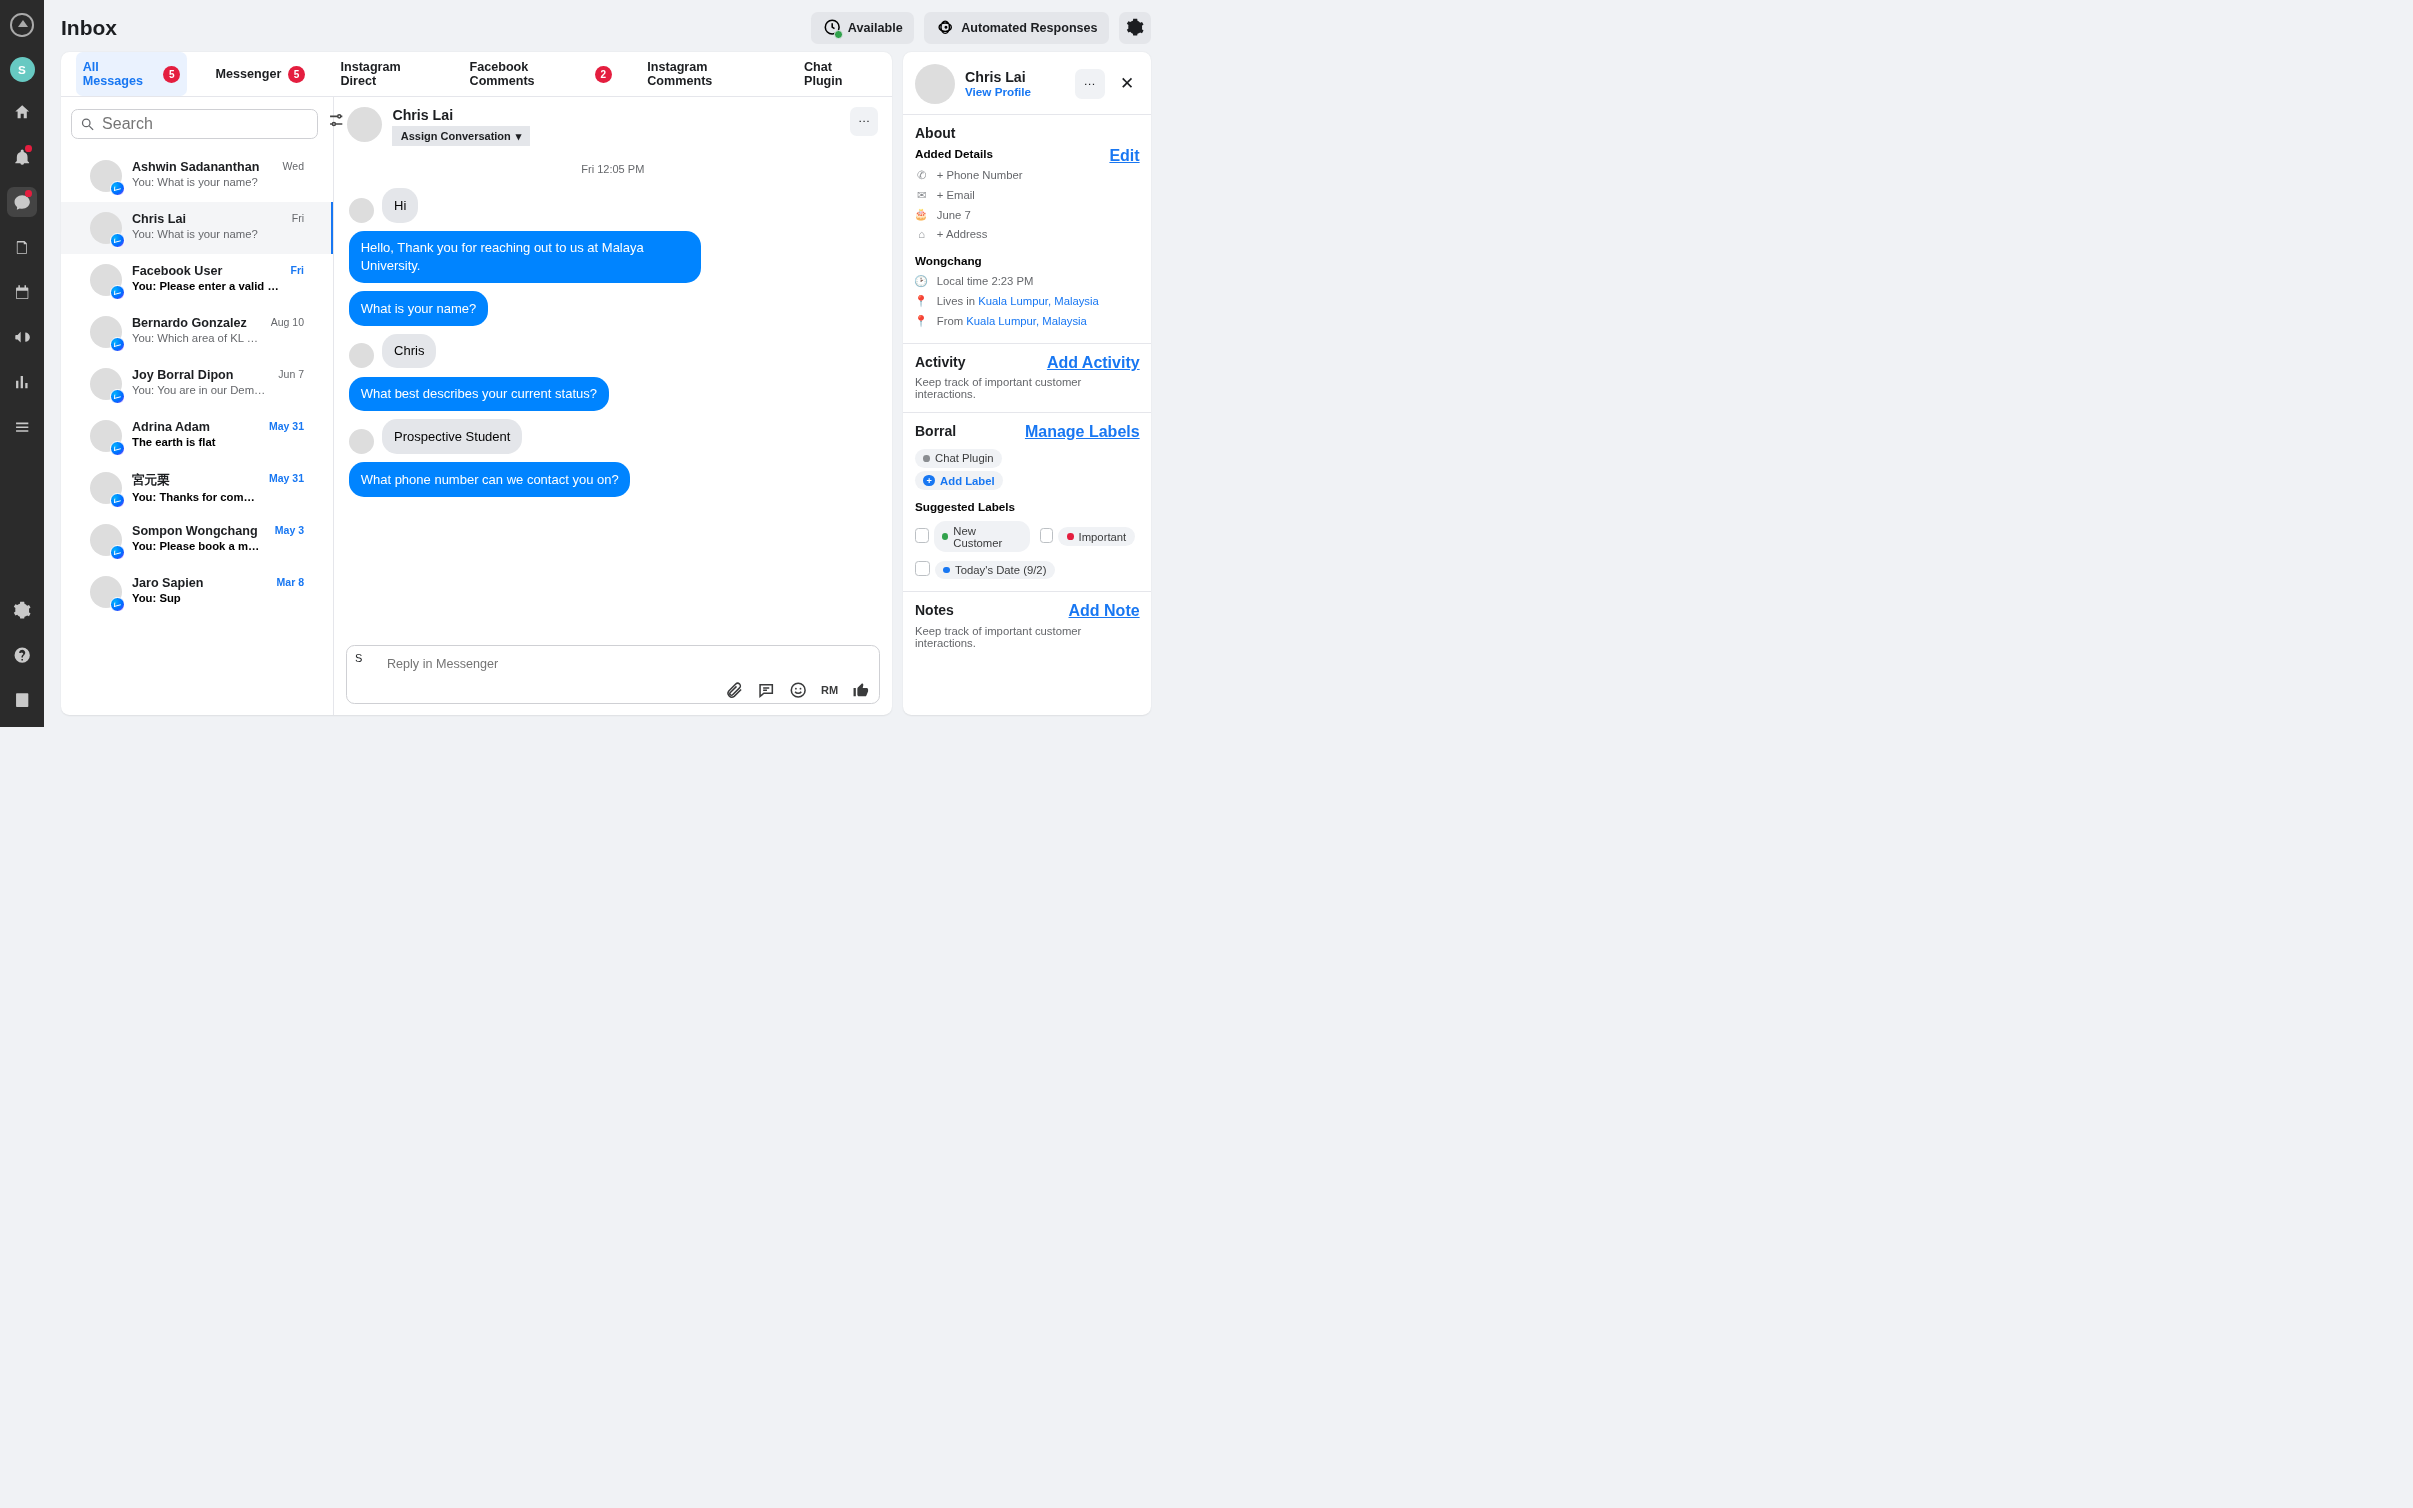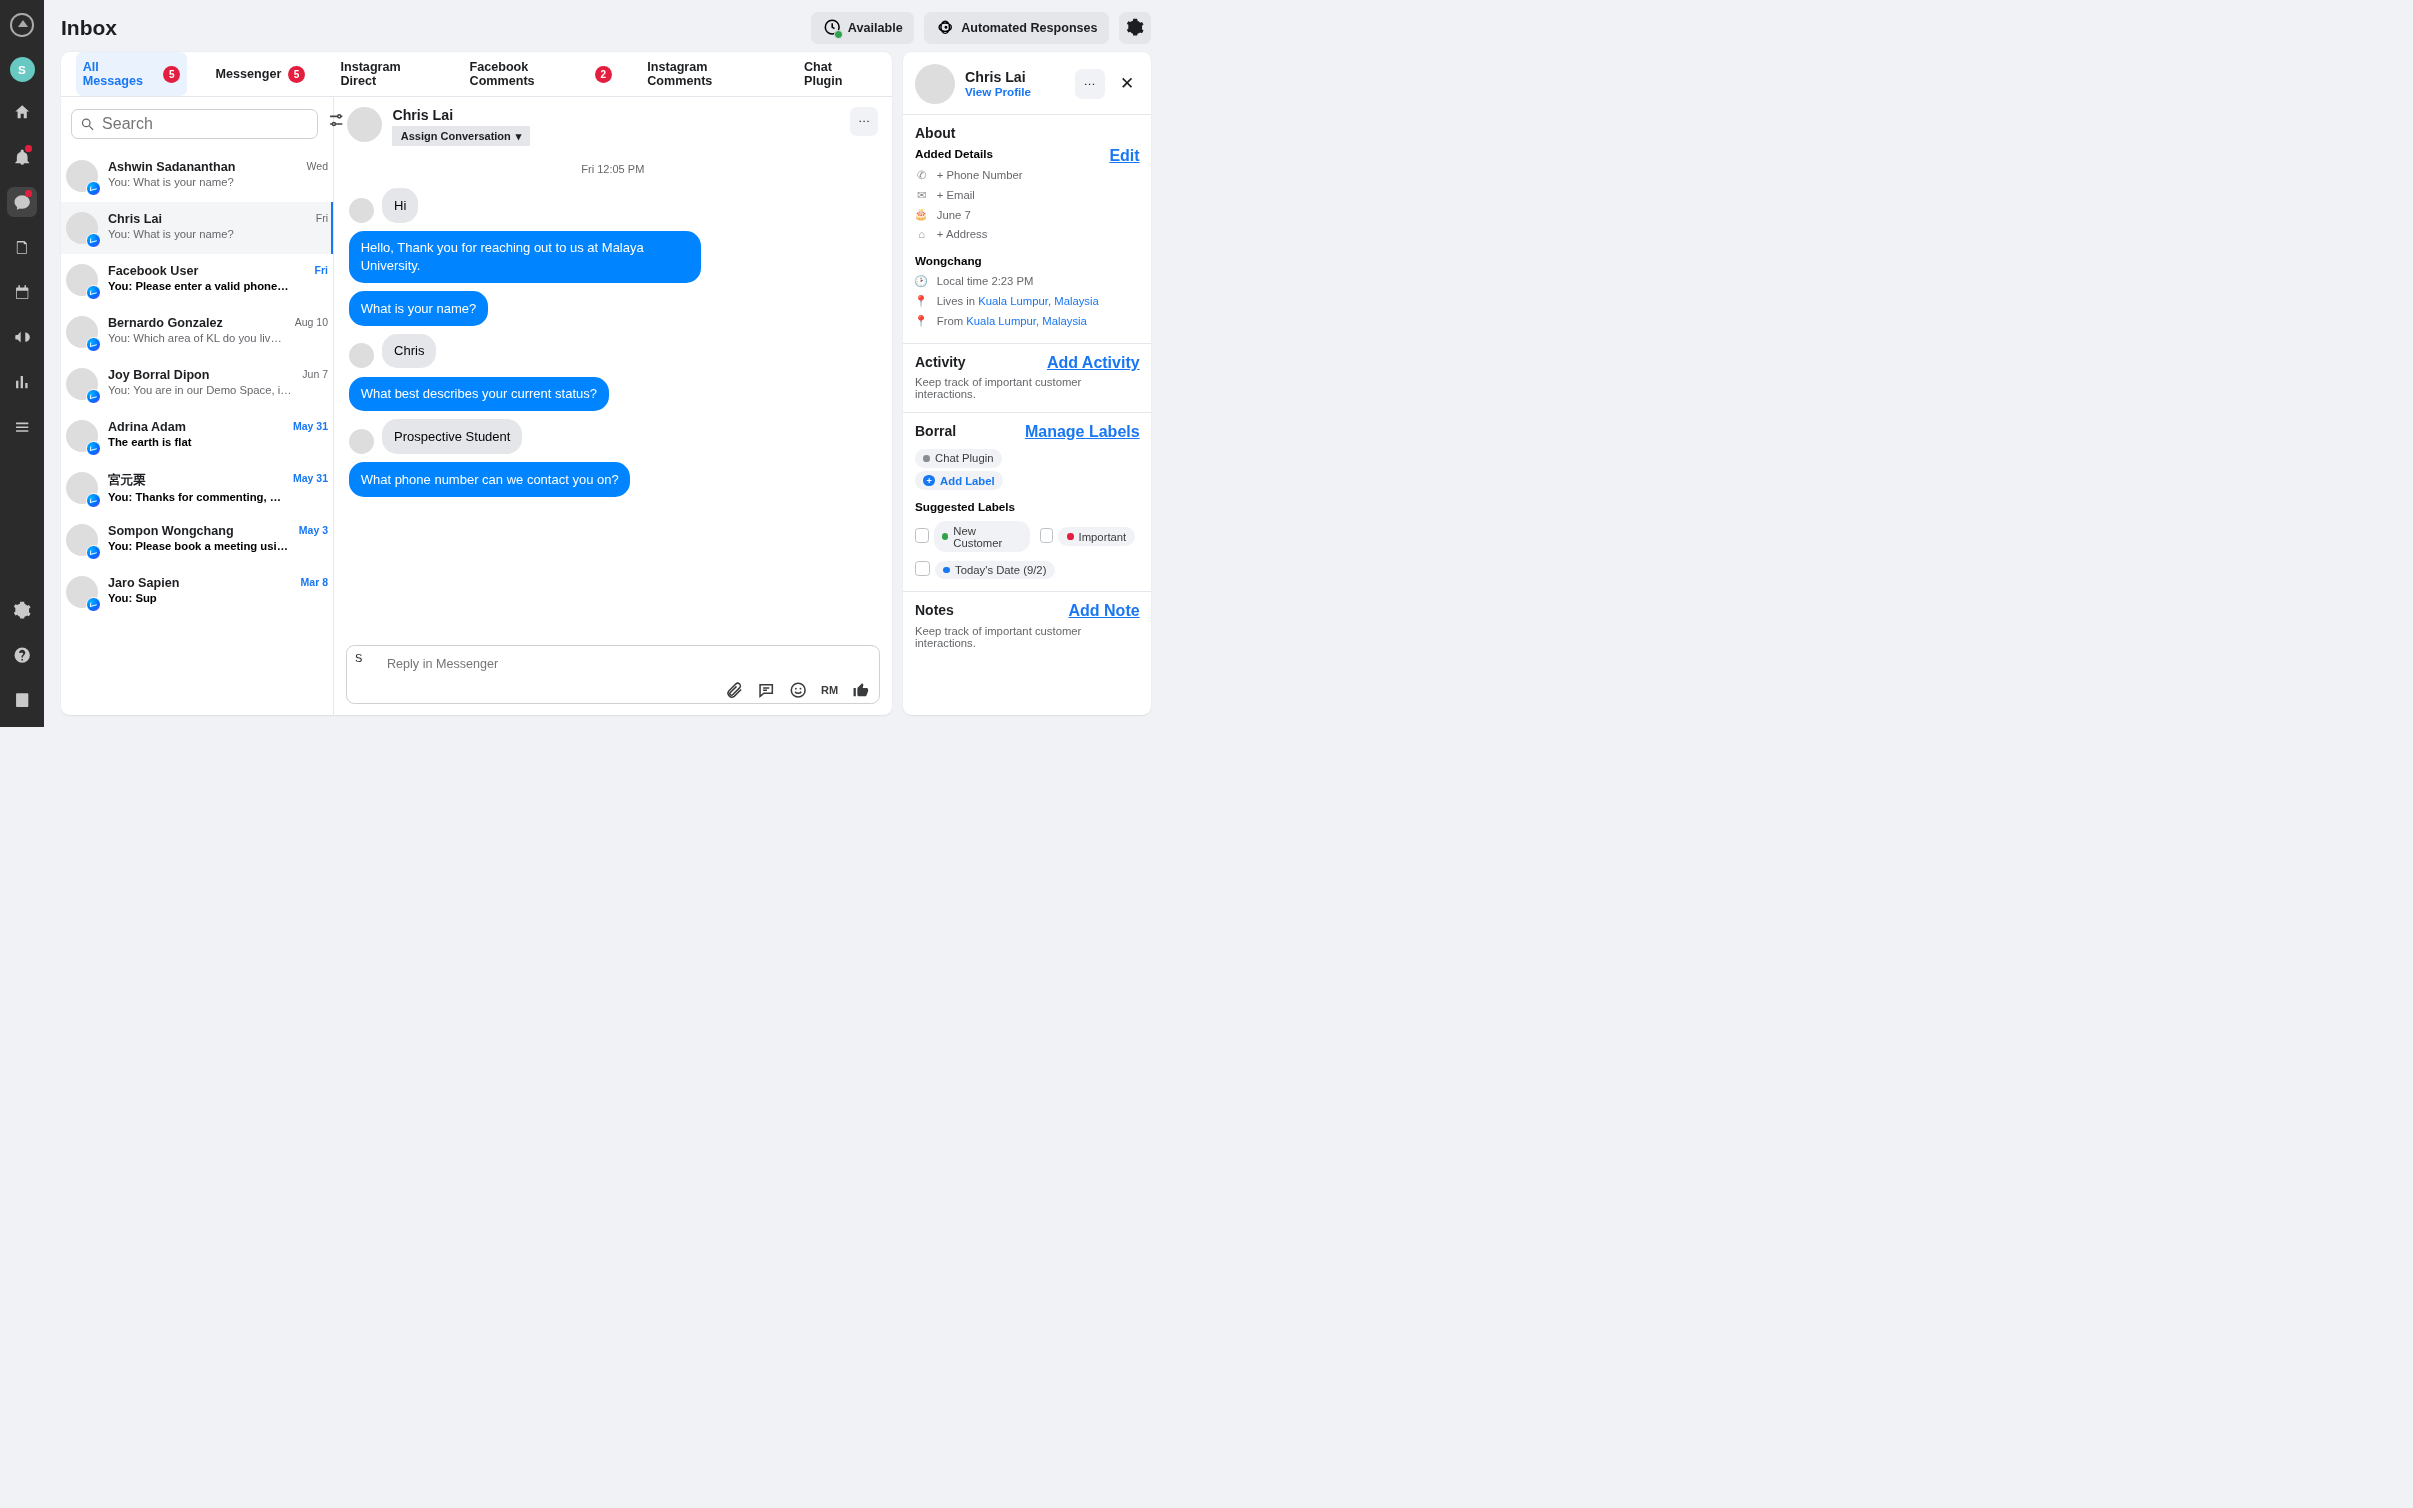--- a/index.html
+++ b/index.html
@@ -92,21 +92,21 @@
   
   .convlist { width: 273px; border-right:0.8px solid #e5e6eb; display:flex; flex-direction:column; min-height:0;}
   .search-row{ padding:11.7px 10px; display:flex; gap:8.4px;}
   .search {
     flex:1; height:30px; border:0.8px solid #cfd0d4; border-radius:6.7px;
     display:flex; align-items:center; padding:0 8.4px; gap:6.7px; color:#65676b;
   }
   .search input{ border:none; outline:none; flex:1; font-size:16px; background:transparent;}
   .filter-btn{ width:23.5px;height:23.5px;display:flex;align-items:center;justify-content:center;color:#444;}
   .list{ overflow:auto; flex:1;}
-  .citem{ display:flex; gap:10px; padding:10px 5px; cursor:pointer; position:relative; align-items:flex-start;}
+  .citem{ display:flex; gap:10px; padding:10px 29px; cursor:pointer; position:relative; align-items:flex-start;}
   .citem.selected{ background:#f4f5f7;}
   .citem.selected::after{ content:""; position:absolute; right:0; top:0; bottom:0; width:2.5px; background:#1877f2;}
   .cavatar{ width:32px;height:32px;border-radius:50%;background:#ddd center/cover no-repeat; position:relative; flex-shrink:0;}
   .cavatar .ch{
     position:absolute; right:-3.4px; bottom:-3.4px; width:15px;height:15px;border-radius:50%;
     background: radial-gradient(circle at 30% 30%, #00b2ff, #006aff 60%, #a033ff);
     border:1.7px solid #fff;
     display:flex;align-items:center;justify-content:center;
   }
   .cavatar .ch::after{content:"";width:5.9px;height:3.4px;border-left:1.7px solid #fff;border-bottom:1.7px solid #fff;transform:rotate(-15deg) skewX(-20deg);}

